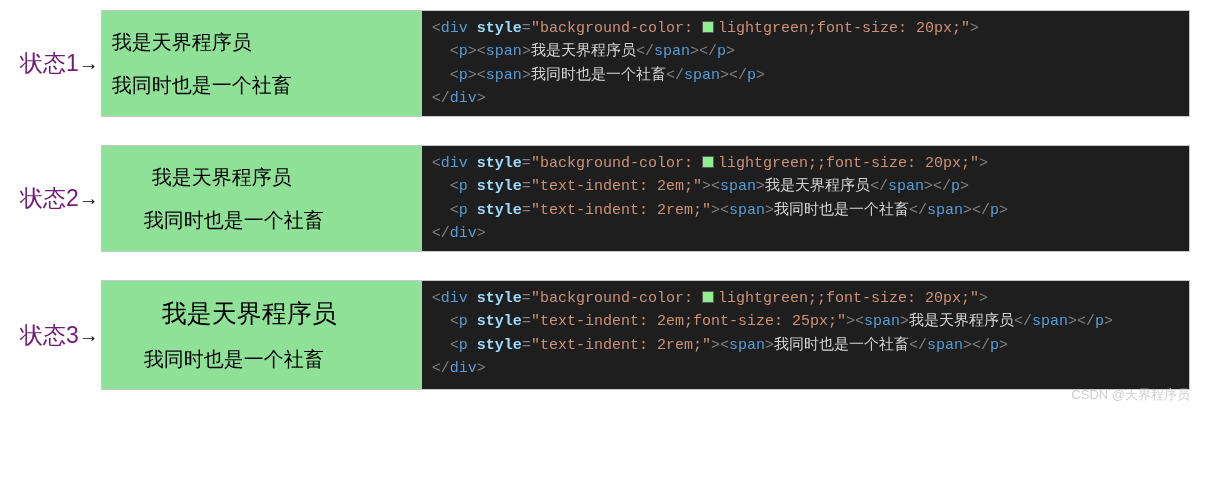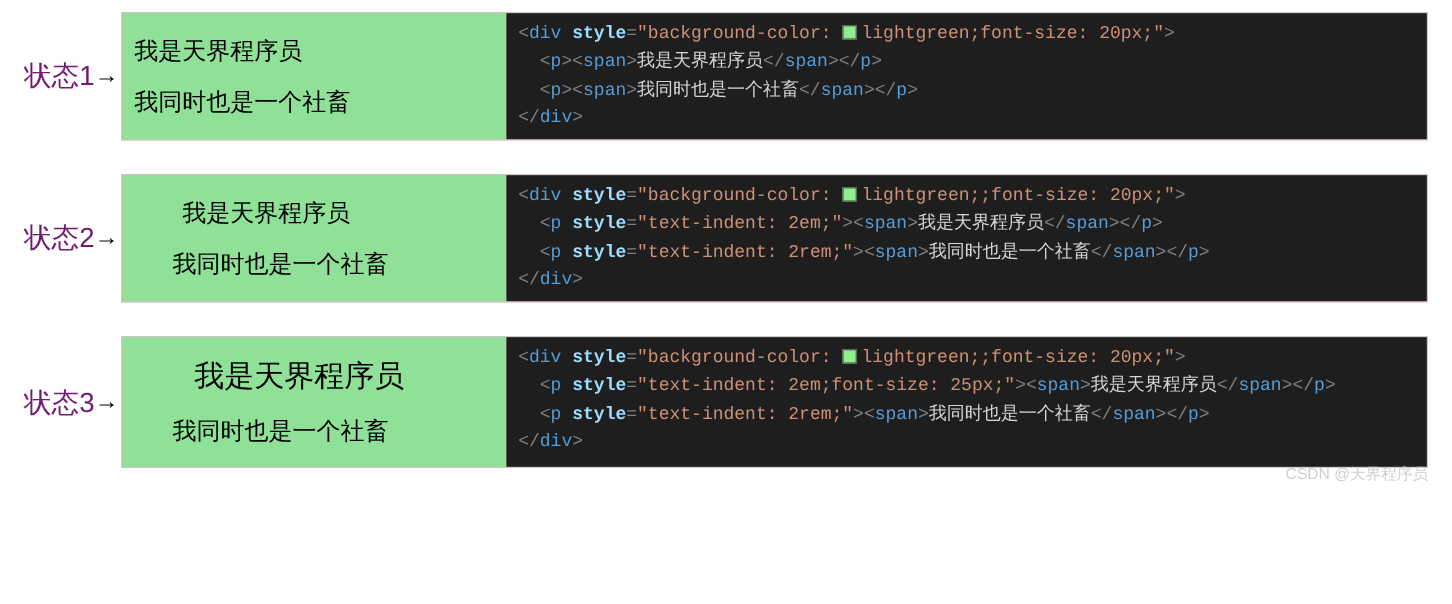--- a/index.html
+++ b/index.html
@@ -24,21 +24,21 @@
   .arrow {
     font-size: 20px;
     color: #000;
     margin: 0 2px 0 0;
   }
   .panel {
     flex: 1;
     display: flex;
     align-items: stretch;
     border: 1px solid #c8c8c8;
-    background: #fca5a5;
+    background: #7dd3fc;
     min-height: 100px;
   }
   .preview {
     background: #8ee196;
     padding: 8px 10px;
     font-size: 20px;
     color: #000;
     width: 320px;
     display: flex;
     flex-direction: column;

